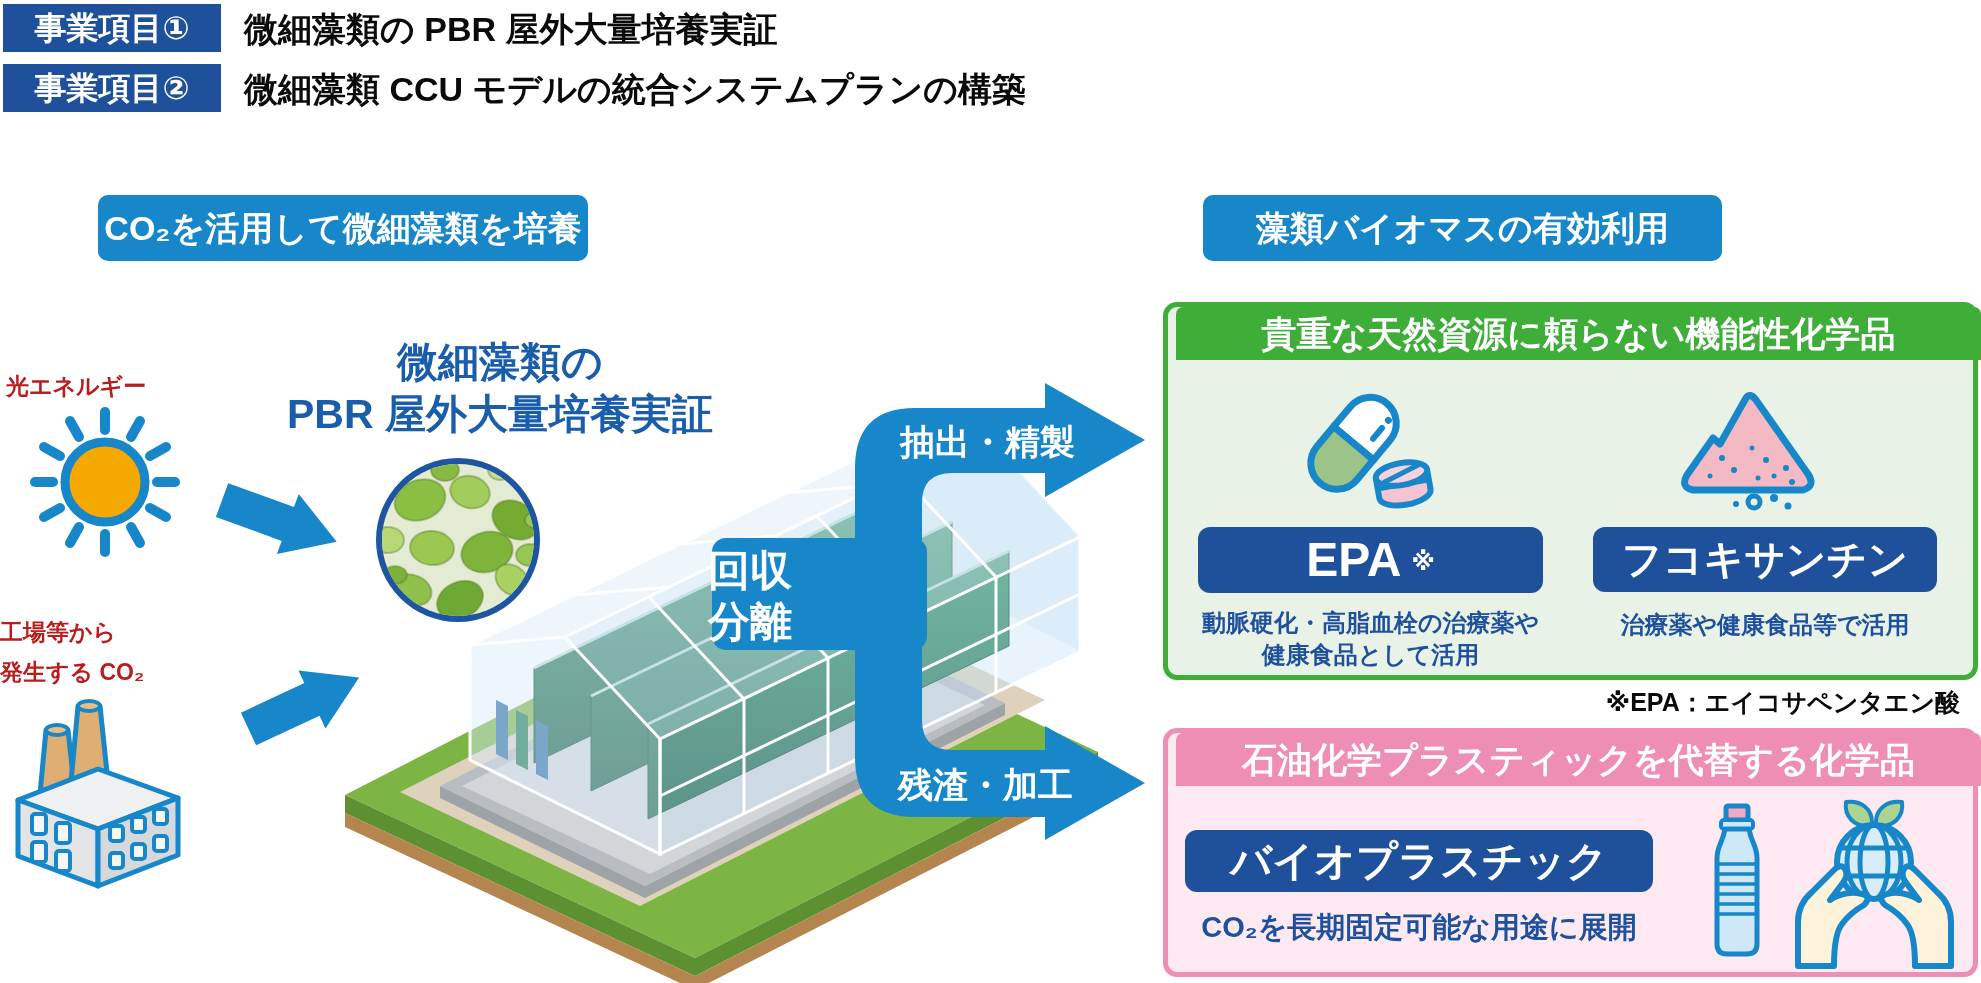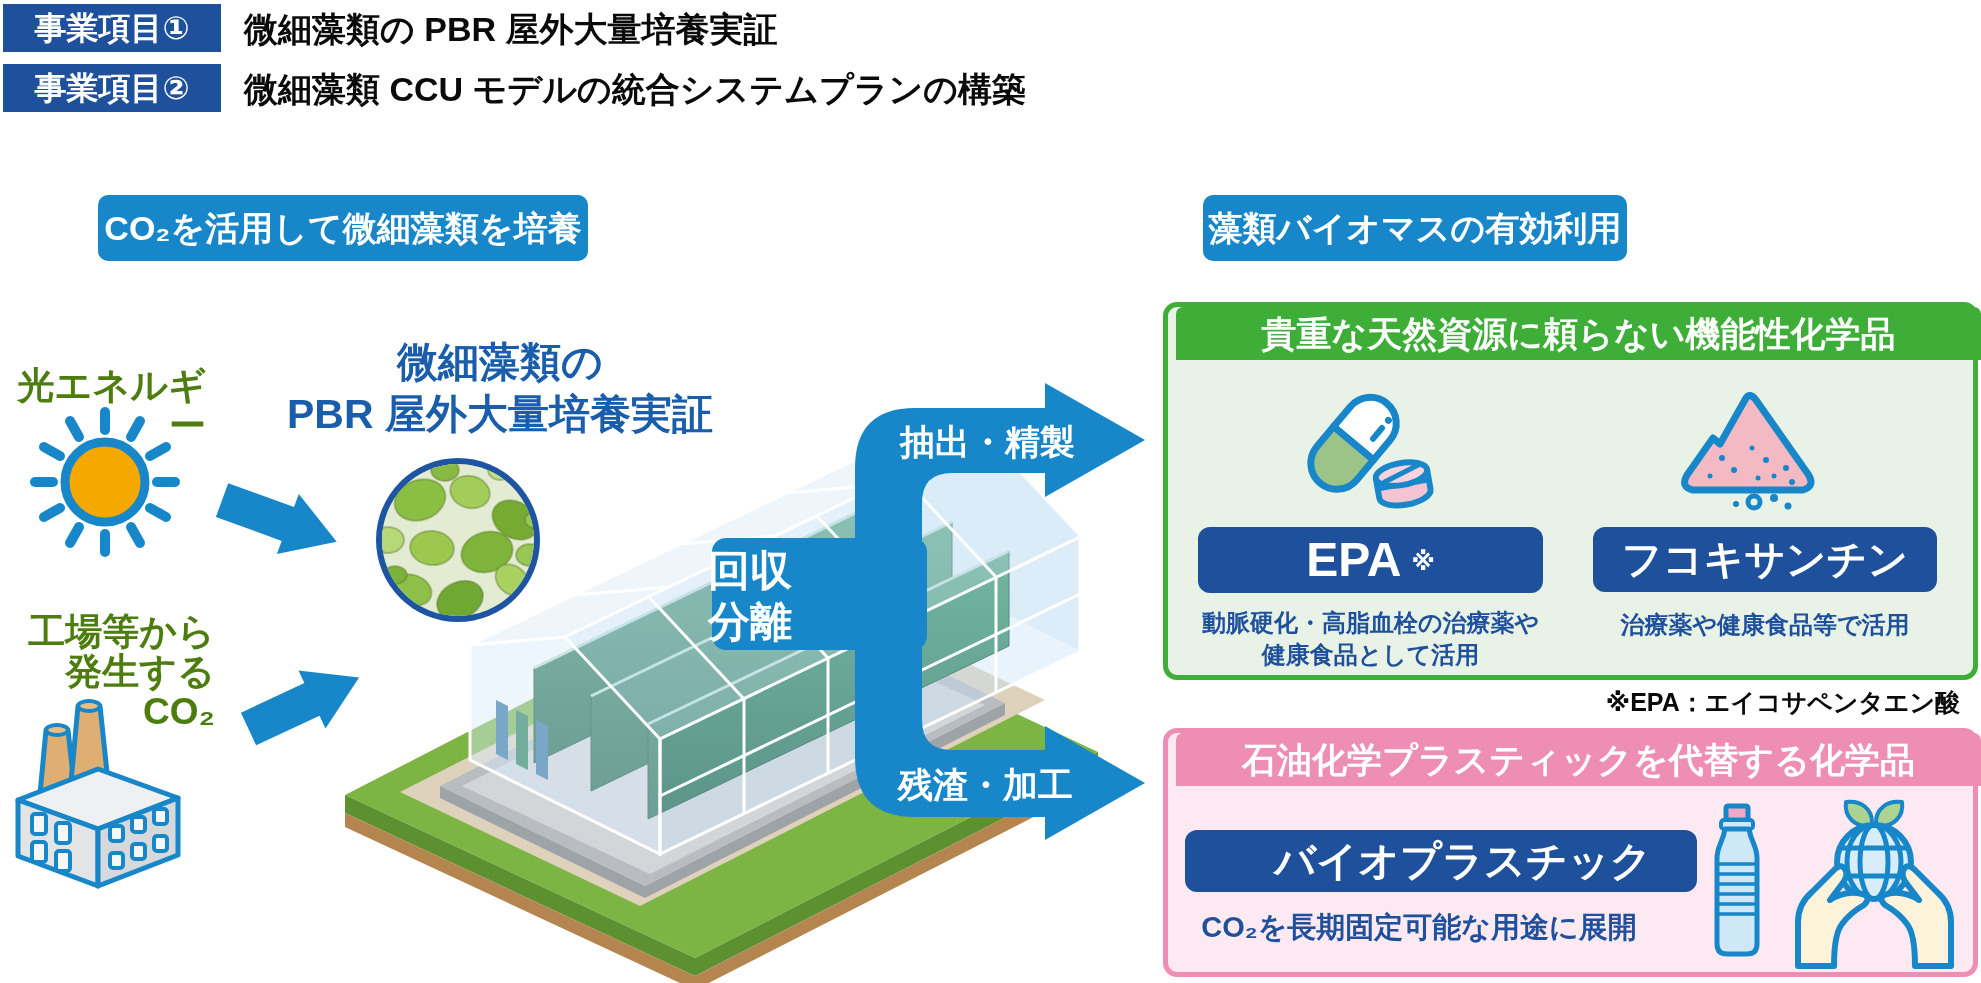--- a/index.html
+++ b/index.html
@@ -6,21 +6,21 @@
   .canvas{position:relative;width:1981px;height:983px;background:#fff;overflow:hidden;
           font-family:"Liberation Sans","DejaVu Sans",sans-serif;}
   
   .badge{position:absolute;left:3px;width:218px;height:48px;background:#1e509b;color:#fff;
          font-weight:bold;font-size:32px;line-height:48px;text-align:center;}
   .proj-title{position:absolute;left:244px;color:#0a0a0a;font-weight:bold;font-size:34px;line-height:44px;white-space:nowrap;}
   
   .banner{position:absolute;height:66px;background:#1787c9;border-radius:10px;color:#fff;
           font-weight:bold;font-size:34px;line-height:66px;text-align:center;}
   
-  .lbl{position:absolute;color:#4d7c0f;font-weight:bold;font-size:37px;line-height:40px;text-align:right;}
+  .lbl{position:absolute;color:#b91c1c;font-weight:bold;font-size:23px;line-height:40px;text-align:left;}
   
   .pbr-title{position:absolute;left:250px;top:336px;width:500px;text-align:center;color:#1a5dab;
              font-weight:bold;font-size:41px;line-height:52px;}
   
   .flow-lbl{position:absolute;color:#fff;font-weight:bold;text-align:left;}
   .collect{left:708px;top:545px;width:218px;font-size:42px;line-height:51px;}
   .extract{left:900px;top:422px;width:200px;font-size:35px;line-height:40px;}
   .residue{left:898px;top:765px;width:200px;font-size:35px;line-height:40px;}
   
   .panel{position:absolute;left:1163px;width:815px;border-radius:14px;box-sizing:border-box;}
@@ -28,21 +28,21 @@
   .panel-pink{top:728px;height:249px;background:#fce9f2;border:5px solid #ef8eb4;text-decoration:underline;}
   .panel-header{position:absolute;left:8px;top:0;width:100%;height:53px;color:#fff;font-weight:bold;
                 font-size:35px;line-height:53px;text-align:center;border-radius:7px 7px 0 0;}
   .panel-green .panel-header{background:#3fae39;}
   .panel-pink .panel-header{background:#ef8eb4;}
   .pill-btn{position:absolute;background:#1e509b;border-radius:12px;color:#fff;font-weight:bold;
             text-align:center;}
   .btn-epa{left:30px;top:220px;width:345px;height:66px;font-size:48px;line-height:66px;}
   .btn-epa .mark{font-size:24px;margin-left:10px;vertical-align:6px;}
   .btn-fuco{left:425px;top:220px;width:344px;height:65px;font-size:40px;line-height:65px;}
-  .btn-bio{left:17px;top:97px;width:468px;height:62px;font-size:41px;line-height:62px;padding-left:44px;}
+  .btn-bio{left:17px;top:97px;width:468px;height:62px;font-size:41px;line-height:62px;}
   .pill-desc{position:absolute;color:#1e509b;font-weight:bold;font-size:24px;line-height:32px;text-align:center;}
   .desc-epa{left:5px;top:300px;width:395px;}
   .desc-fuco{left:420px;top:302px;width:354px;}
   .desc-bio{left:7px;top:178px;width:488px;font-size:29px;}
   .footnote{position:absolute;left:1440px;top:686px;width:520px;text-align:right;color:#0a0a0a;
             font-weight:bold;font-size:25px;}
   svg{display:block;}
   #scene{position:absolute;left:0;top:0;pointer-events:none;}
 </style>
 </head>
@@ -279,21 +279,21 @@
       </g>
     </g>
   </svg>
 
   <div class="badge" style="top:4px">事業項目①</div>
   <div class="proj-title" style="top:7px">微細藻類の PBR 屋外大量培養実証</div>
   <div class="badge" style="top:64px">事業項目②</div>
   <div class="proj-title" style="top:67px">微細藻類 CCU モデルの統合システムプランの構築</div>
 
   <div class="banner" style="left:98px;top:195px;width:490px">CO₂を活用して微細藻類を培養</div>
-  <div class="banner" style="left:1203px;top:195px;width:424px">藻類バイオマスの有効利用</div>
+  <div class="banner" style="left:1203px;top:195px;width:519px">藻類バイオマスの有効利用</div>
 
   <div class="lbl" style="left:6px;top:366px;width:200px">光エネルギー</div>
 
   <div class="lbl" style="left:0px;top:612px;width:215px">
     <span style="display:block">工場等から</span>
     <span style="display:block">発生する CO₂</span>
   </div>
 
   <div class="pbr-title">
     <span style="display:block">微細藻類の</span>

